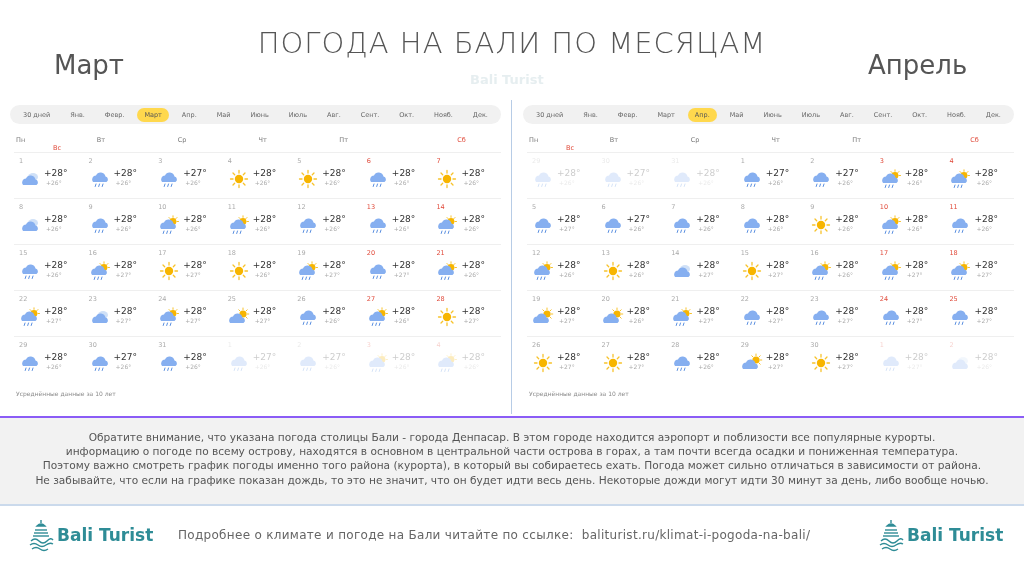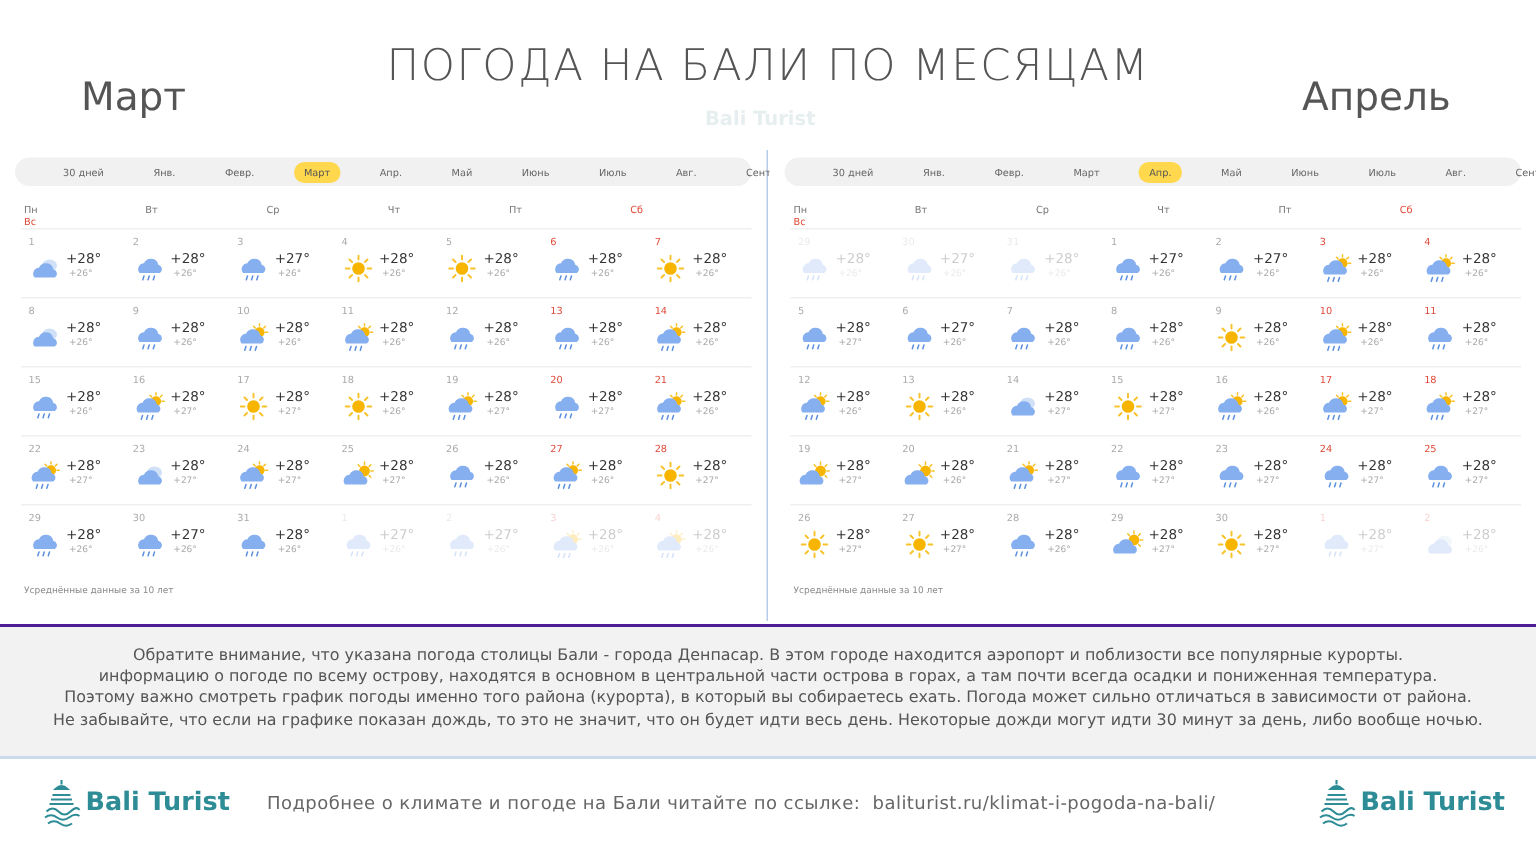--- a/index.html
+++ b/index.html
@@ -10,40 +10,40 @@
   .month-label { position: absolute; top: 50px; font-size: 26px; color: #555; font-family: "DejaVu Sans", sans-serif; }
   .month-left { left: 54px; }
   .month-right { left: 868px; }
   .watermark { position: absolute; top: 72px; left: 470px; color: #e6eef0; font-size: 13px; font-weight: bold; }
 
   .panel { position: absolute; top: 100px; height: 314px; background: #fff; }
   .panel-left { left: 0; width: 512px; border-right: 1px solid #b7cce6; }
   .panel-right { left: 513px; width: 511px; }
 
   .month-tabs { position: absolute; top: 5px; left: 10px; right: 10px; height: 19px; background: #f1f1f1; border-radius: 10px; display: flex; align-items: center; justify-content: space-between; padding: 0 6px; }
-  .month-tab { font-size: 6.5px; color: #666; padding: 3px 7px; border-radius: 9px; cursor: pointer; white-space: nowrap; margin-left: 19px; }
+  .month-tab { font-size: 6.5px; color: #666; padding: 3px 7px; border-radius: 9px; cursor: pointer; white-space: nowrap; }
   .month-tab.active { background: #ffd84d; color: #555; }
 
   .weekdays { position: absolute; top: 36px; left: 16px; right: 10px; display: grid; grid-template-columns: repeat(6, 1fr); }
   .weekday { font-size: 6.5px; color: #777; }
-  .weekday.weekend { color: #e04a3a; }
+  .weekday.weekend { color: #e04a3a; margin-left: 37px; }
 
   .grid { position: absolute; top: 52px; left: 14px; right: 10px; }
   .week-row { height: 46px; border-top: 1px solid #efefef; display: grid; grid-template-columns: repeat(7, 1fr); }
   .day { position: relative; padding-left: 4px; }
   .day.faded { opacity: 0.25; }
   .day-num { position: absolute; top: 4px; left: 5px; font-size: 6.5px; color: #aaa; }
   .day-num.weekend { color: #e04a3a; }
   .icon { position: absolute; top: 16px; left: 5px; width: 22px; height: 20px; }
   .t-hi { position: absolute; top: 15px; left: 30px; font-size: 9px; color: #333; }
   .t-lo { position: absolute; top: 26px; left: 32px; font-size: 6px; color: #aaa; }
 
   .avg-note { position: absolute; top: 290px; left: 16px; font-size: 6px; color: #8a8a8a; }
 
-  .notice { position: absolute; top: 416px; left: 0; width: 1024px; height: 90px; background: #f2f2f2; border-top: 2px solid #4c1d95; border-bottom: 2px solid #cbdaec; padding-top: 12px; text-align: center; }
+  .notice { position: absolute; top: 416px; left: 0; width: 1024px; height: 90px; background: #f2f2f2; border-top: 2px solid #8b5cf6; border-bottom: 2px solid #cbdaec; padding-top: 12px; text-align: center; }
   .notice p { font-size: 10.6px; line-height: 14.2px; color: #555; font-family: "DejaVu Sans", sans-serif; }
 
   .footer { position: absolute; top: 508px; left: 0; width: 1024px; height: 55px; }
   .brand { position: absolute; top: 10px; display: flex; align-items: center; gap: 3px; }
   .brand-left { left: 28px; }
   .brand-right { left: 878px; }
   .brand-name { font-size: 17px; font-weight: bold; color: #2e8c96; font-family: "DejaVu Sans", sans-serif; }
   .footer-text { position: absolute; top: 20px; left: 178px; font-size: 12px; color: #666; letter-spacing: 0.3px; }
   .footer-link { color: #666; text-decoration: none; margin-top: 30px; }
 </style>

